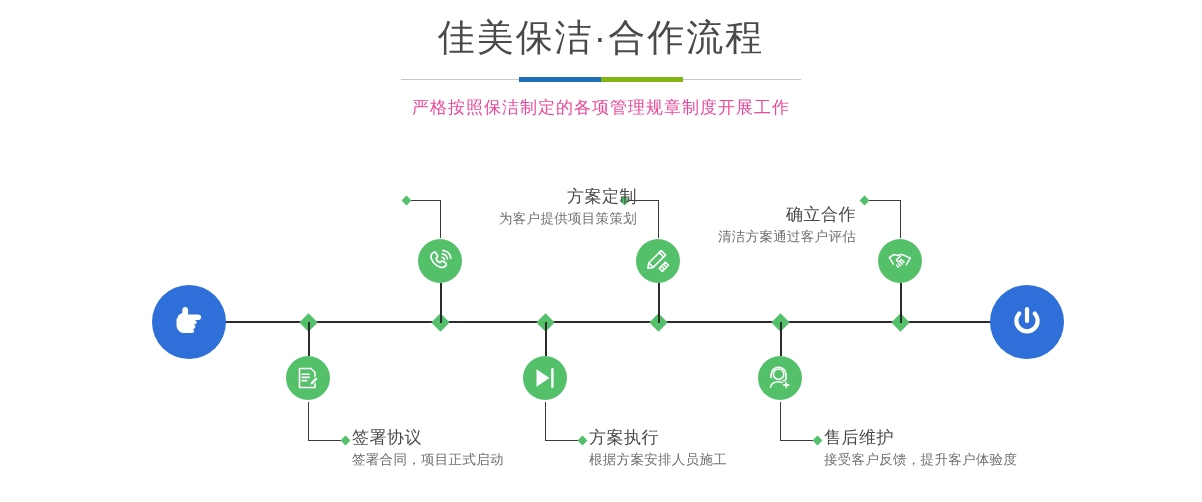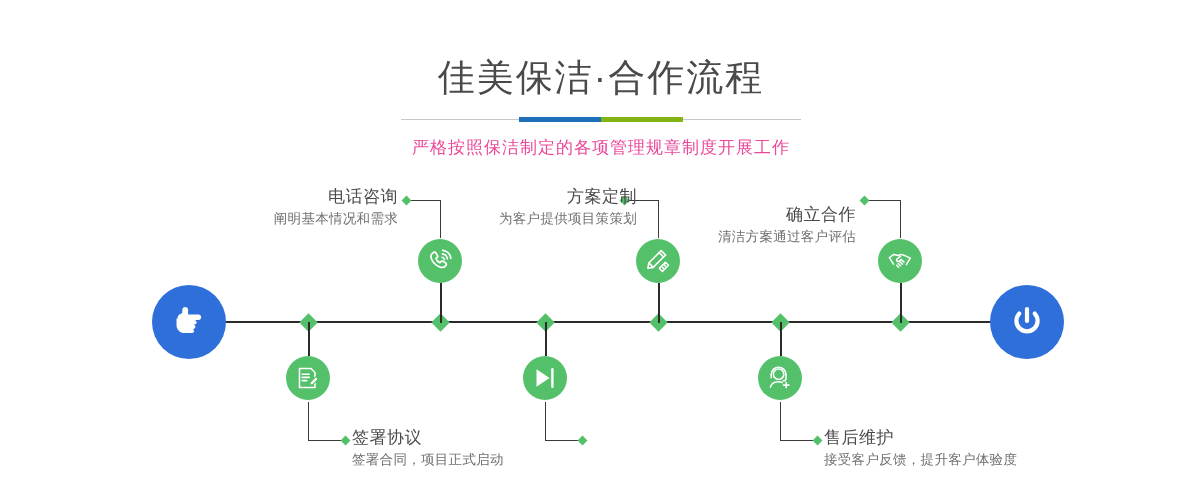--- a/index.html
+++ b/index.html
@@ -21,21 +21,21 @@
   
   .header {
     position: absolute;
     left: 0;
     top: 0;
     width: 1202px;
     text-align: center;
   }
   .page-title {
     margin: 0;
-    padding-top: 56px;
+    padding-top: 16px;
     font-size: 37px;
     font-weight: normal;
     letter-spacing: 2px;
     color: #4a4a4a;
     line-height: 1.2;
   }
   .divider {
     position: relative;
     width: 400px;
     height: 12px;
@@ -314,39 +314,39 @@
   <div class="lead-dot" style="left:342px; top:437px;"></div>
 
   <div class="lead-v" style="left:545px; top:402px; height:38px;"></div>
   <div class="lead-h" style="left:545px; top:440px; width:36px;"></div>
   <div class="lead-dot" style="left:579px; top:437px;"></div>
 
   <div class="lead-v" style="left:780px; top:402px; height:38px;"></div>
   <div class="lead-h" style="left:780px; top:440px; width:36px;"></div>
   <div class="lead-dot" style="left:814px; top:437px;"></div>
 
-  <div class="label top" style="left:153px; top:186px; width:245px;">
-    <div class="title">电话咨询</div>
-    <div class="desc">阐明基本情况和需求</div>
-  </div>
 
   <div class="label top" style="left:392px; top:186px; width:245px;">
     <div class="title">方案定制</div>
     <div class="desc">为客户提供项目策策划</div>
   </div>
 
   <div class="label top" style="left:611px; top:204px; width:245px;">
     <div class="title">确立合作</div>
     <div class="desc">清洁方案通过客户评估</div>
   </div>
 
   <div class="label bottom" style="left:352px; top:427px; width:260px;">
     <div class="title">签署协议</div>
     <div class="desc">签署合同，项目正式启动</div>
   </div>
 
+  <div class="label bottom" style="left:589px; top:427px; width:260px;">
+    <div class="title">方案执行</div>
+    <div class="desc">根据方案安排人员施工</div>
+  </div>
 
   <div class="label bottom" style="left:824px; top:427px; width:300px;">
     <div class="title">售后维护</div>
     <div class="desc">接受客户反馈，提升客户体验度</div>
   </div>
 
 </div>
 
 </body></html>

